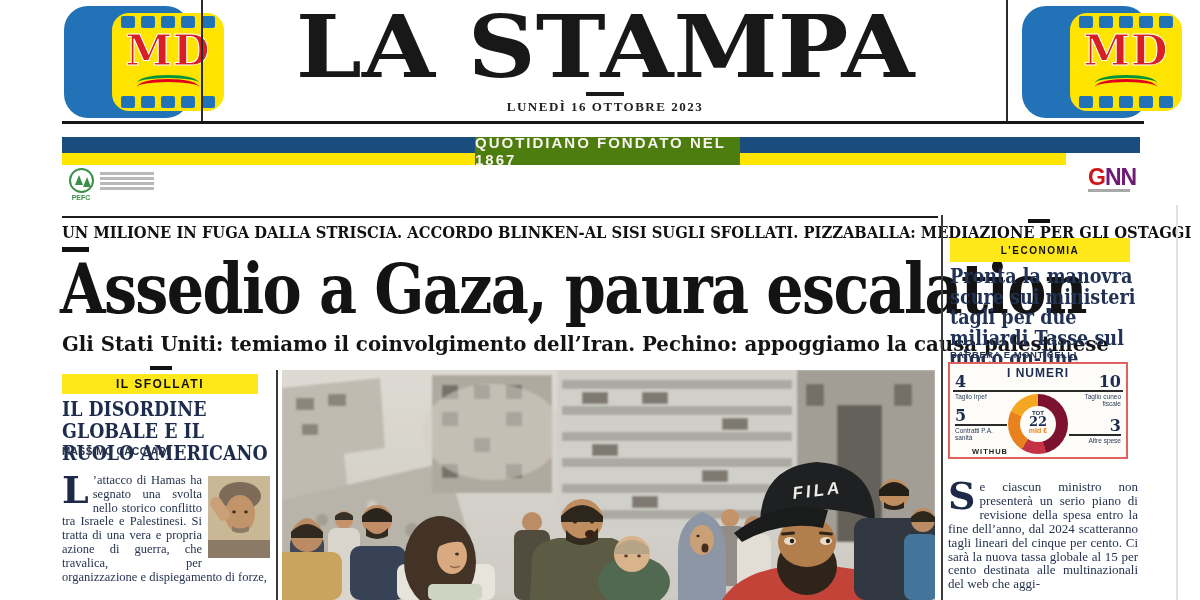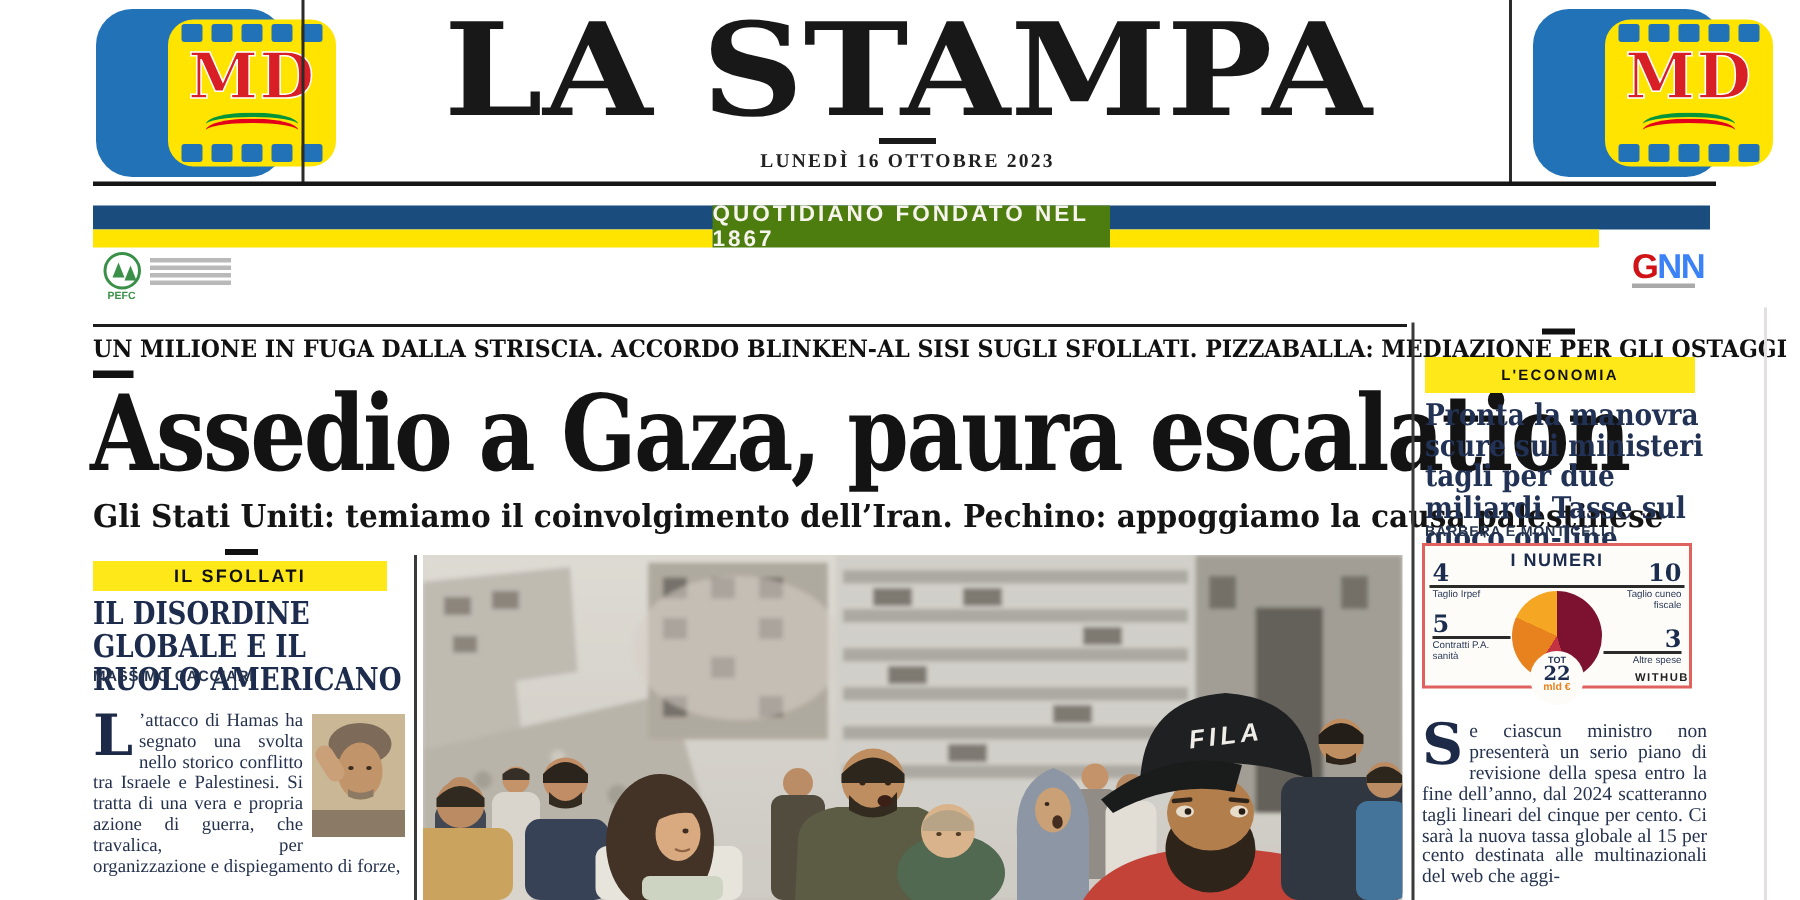--- a/index.html
+++ b/index.html
@@ -51,21 +51,21 @@
   .pefc-tree.t2 { left:12px; top:7px; }
   .pefc-word { font-family:"Liberation Sans", sans-serif; font-weight:bold; font-size:7px; color:#3a9048; margin-top:1px; }
   .cert-lines { position:absolute; left:100px; top:172px; }
   .cert-lines span { display:block; width:54px; height:2.5px; background:#b9b9b9; margin-bottom:2.5px; }
   .info-line { position:absolute; left:228px; top:176px; width:860px;
                font-family:"Liberation Sans", sans-serif; font-weight:bold; font-size:9.5px;
                color:#1c3a66; letter-spacing:0; white-space:nowrap; }
   .info-line .site { color:#101010; }
   .gnn { position:absolute; left:1088px; top:166px; font-family:"Liberation Sans", sans-serif;
          font-weight:bold; font-size:23px; letter-spacing:-1px; line-height:22px; }
-  .gnn .g { color:#d01317; } .gnn .nn { color:#3b82f6; }
+  .gnn .g { color:#d01317; } .gnn .nn { color:#701a75; }
   .gnn-sub { width:42px; height:3px; background:#a9a9a9; margin-top:1px; }
 
   
   .kicker-rule { position:absolute; left:62px; top:216px; width:876px; height:1.5px; background:#1c1c1c; }
   .kicker { position:absolute; left:62px; top:223px; width:960px; font-family:"DejaVu Serif", serif;
             font-weight:bold; font-size:16px; color:#111; white-space:nowrap;
             transform:scaleX(0.92); transform-origin:left top; letter-spacing:0; }
   .lead-dash { position:absolute; left:62px; top:247px; width:27px; height:5px; background:#111; }
   .headline { position:absolute; left:60px; top:252px; font-family:"DejaVu Serif", serif; font-weight:bold;
               font-size:70px; line-height:74px; color:#131313; white-space:nowrap; letter-spacing:-2px;
@@ -114,26 +114,26 @@
   .stat .v { font-family:"DejaVu Serif", serif; font-weight:bold; font-size:16px; line-height:15px; }
   .stat .lb { font-size:6.5px; line-height:7px; color:#2c3a58; white-space:pre-line; }
   .stat.tl { left:5px; top:10px; }           .stat.tl .lb { margin-top:4px; }
   .stat.tr { right:5px; top:10px; text-align:right; } .stat.tr .lb { margin-top:4px; }
   .stat.bl { left:5px; top:44px; }
   .stat.br { right:5px; top:54px; text-align:right; }
   .stat .rule { width:52px; height:1.5px; background:#2a2a2a; margin:1px 0; }
   .stat.br .rule { margin-left:auto; }
   .donut { position:absolute; left:58px; top:30px; width:60px; height:60px; border-radius:50%; }
   .donut-hole { position:absolute; left:12px; top:12px; width:36px; height:36px; border-radius:50%;
-                background:#fdfcf9; text-align:center;margin-top:28px; }
+                background:#fdfcf9; text-align:center; }
   .donut-hole .t { font-size:6px; font-weight:bold; color:#1b2c4f; margin-top:4px; }
   .donut-hole .n { font-family:"DejaVu Serif", serif; font-size:13px; font-weight:bold; color:#1b2c4f; line-height:11px; }
   .donut-hole .u { font-size:7px; font-weight:bold; color:#e8821e; }
-  .numeri-src { position:absolute; bottom:1px; left:0; right:0; text-align:right; font-weight:bold;
-                font-size:7.5px; letter-spacing:1px; color:#222; }
+  .numeri-src { position:absolute; bottom:1px; left:0; right:0; text-align:left; font-weight:bold;
+                font-size:7.5px; letter-spacing:1px; color:#222;padding-left:22px; }
 </style>
 </head>
 <body>
 
 <div class="page">
 
   <div class="md-logo left">
     <div class="md-inner">
       <div class="md-dashes">
           <span></span>

